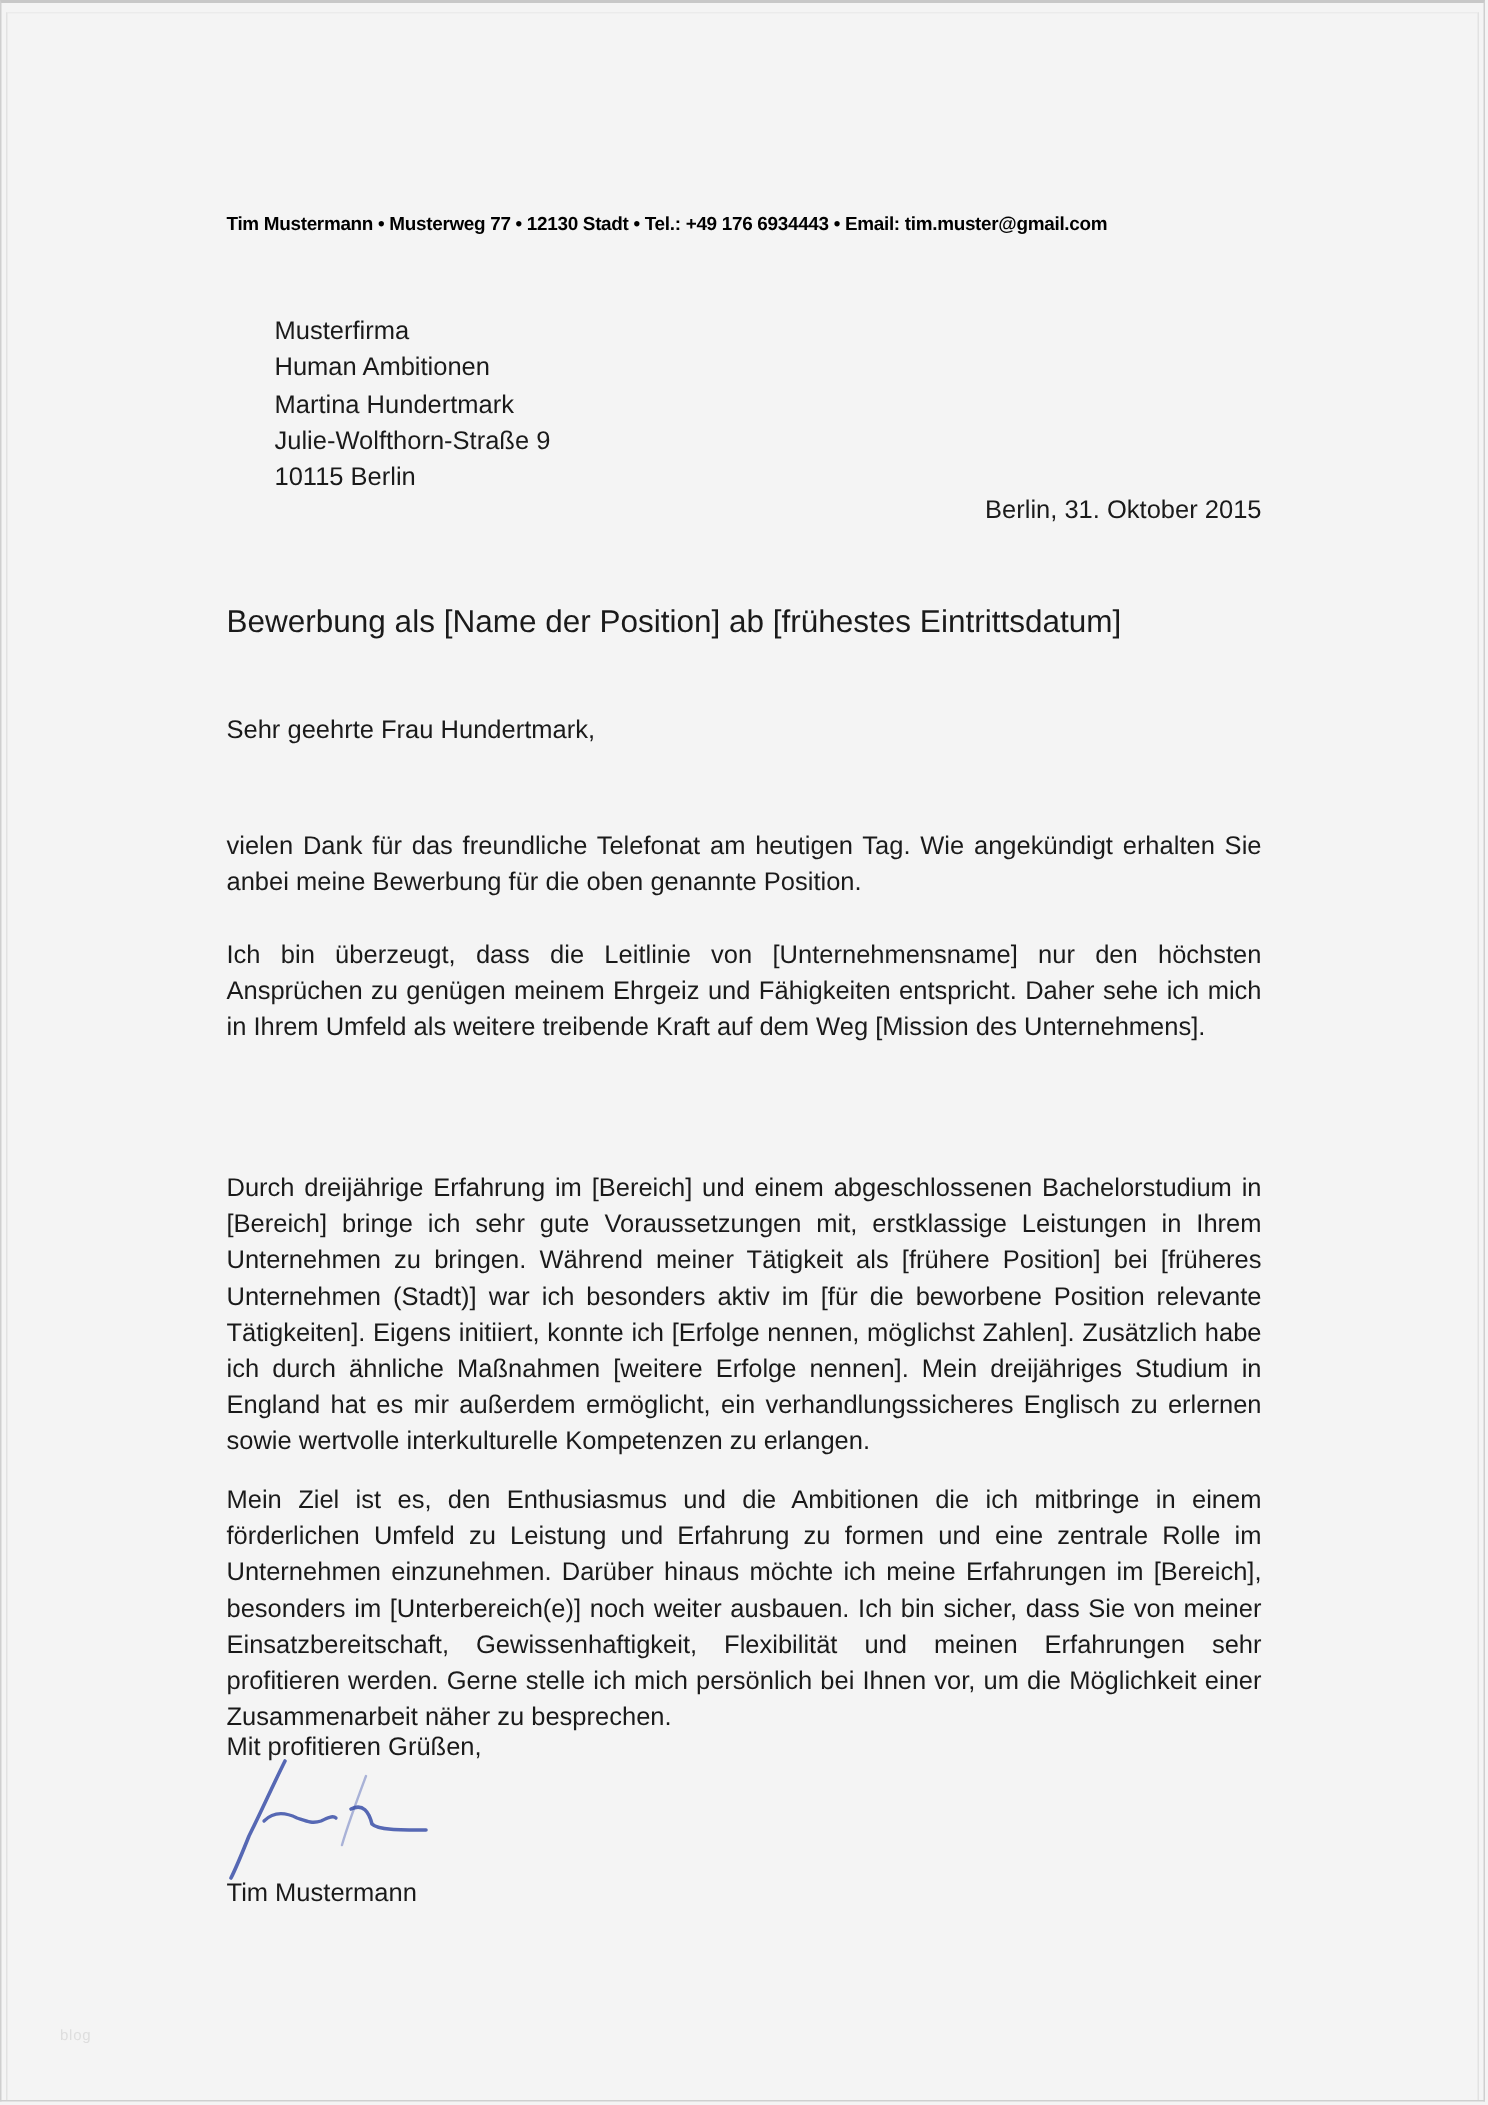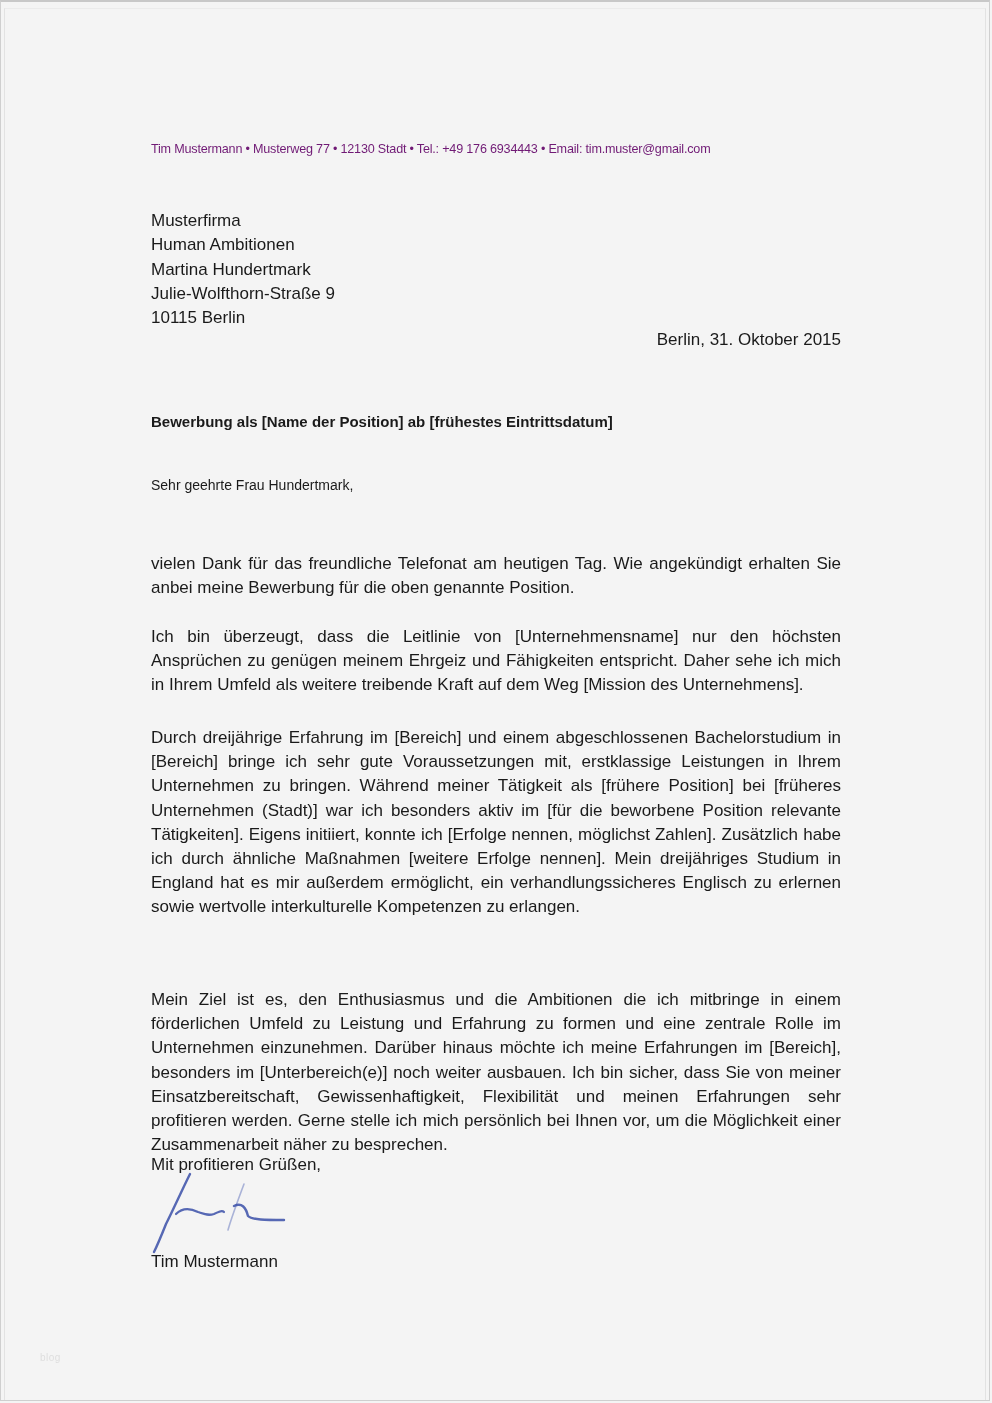--- a/index.html
+++ b/index.html
@@ -15,49 +15,50 @@
     border:1px solid #cfcfcf; border-top:2px solid #c8c8c8;
     box-sizing:border-box;
   }
   .inner-frame {
     position:absolute; left:3px; top:6px; right:3px; bottom:0;
     border-left:1px solid #e2e2e2; border-right:1px solid #e2e2e2;
     border-top:1px solid #ebebeb;
   }
   .sender-line {
     position:absolute; left:151px; top:142px;
-    font-size:12.6px; letter-spacing:-0.2px; color:#701a75;
+    font-size:12.6px; letter-spacing:-0.2px; color:#000000;
     white-space:nowrap;
+    font-weight:bold;
   }
   .recipient {
     position:absolute; left:151px; top:209px;
     font-size:17px; line-height:24.3px;
   }
-  .recipient div { white-space:nowrap; }
+  .recipient div { white-space:nowrap;margin-left:32px; }
   .date {
     position:absolute; right:151px; top:330px;
     font-size:17px; white-space:nowrap;
   }
   .subject {
-    position:absolute; left:151px; top:413px;
-    font-size:15px; font-weight:bold; white-space:nowrap;
+    position:absolute; left:151px; top:403px;
+    font-size:21px; font-weight:normal; white-space:nowrap;
   }
   .salutation {
     position:absolute; left:151px; top:477px;
-    font-size:14px; white-space:nowrap;
+    font-size:17px; white-space:nowrap;
   }
   .para {
     position:absolute; left:151px; width:690px;
     font-size:17px; line-height:24.2px;
     text-align:justify;
     margin-top:28px;
   }
   .p1 { top:524px; }
   .p2 { top:597px; }
-  .p3 { top:698px; }
+  .p3 { top:752px; }
   .p4 { top:960px; }
   .closing {
     position:absolute; left:151px; top:1155px;
     font-size:17px; white-space:nowrap;
   }
   .signature {
     position:absolute; left:148px; top:1172px; width:145px; height:82px;
   }
   .signer {
     position:absolute; left:151px; top:1252px;

